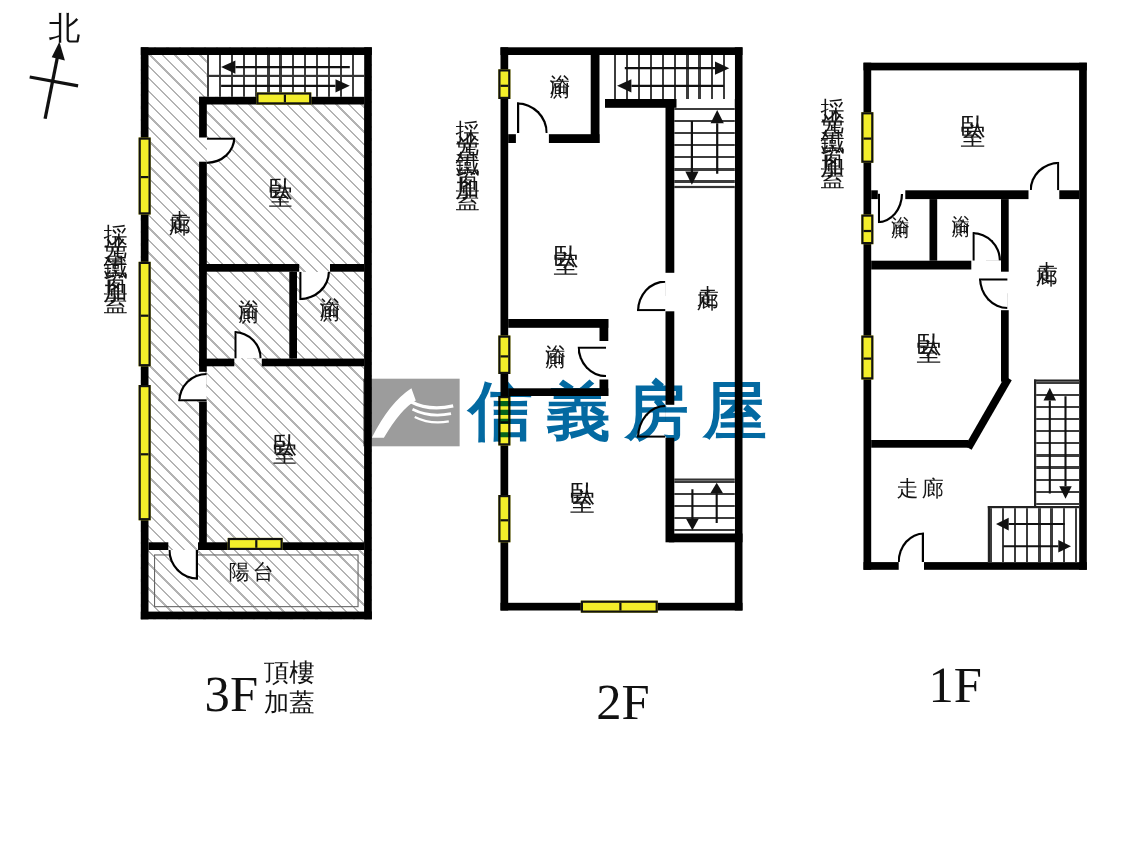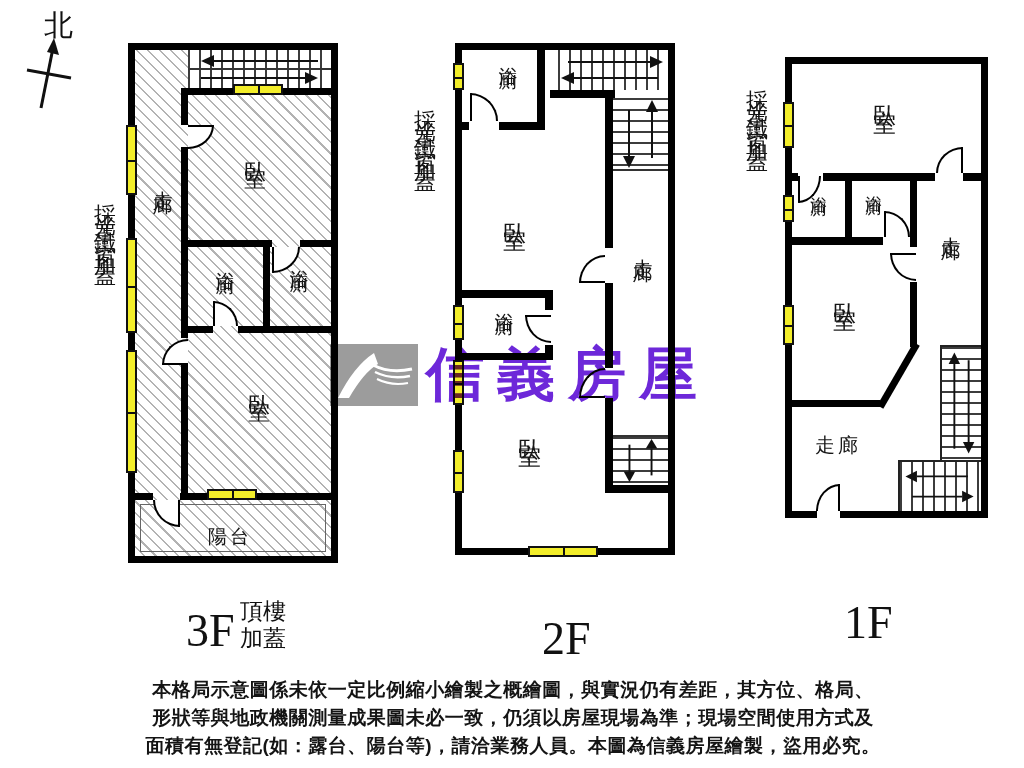--- a/index.html
+++ b/index.html
@@ -21,21 +21,21 @@
   .arr line{stroke:#111;stroke-width:2;}
   .arr polygon{fill:#111;}
   .lbl{position:absolute;color:#161616;line-height:1;white-space:nowrap;}
   .vt{writing-mode:vertical-rl;text-orientation:upright;}
   .side-lbl{position:absolute;writing-mode:vertical-rl;text-orientation:upright;
             font-size:22px;letter-spacing:10px;color:#141414;}
   .floor-lbl{position:absolute;font-size:46px;color:#111;}
   .sub-lbl{position:absolute;font-size:23px;line-height:27px;color:#111;}
   .wm{position:absolute;left:328px;top:336px;width:400px;height:92px;mix-blend-mode:multiply;}
   .wm *{position:absolute;}
-  .brand{left:98px;top:0px;font-size:58px;letter-spacing:13px;color:#6d28d9;font-weight:600;}
+  .brand{left:98px;top:0px;font-size:58px;letter-spacing:13px;color:#0369a1;font-weight:600;}
   .notice{left:4px;top:66px;font-size:14px;letter-spacing:2px;color:#b2b2b2;
           font-family:"Liberation Sans",sans-serif;font-weight:700;}
   .disc{position:absolute;left:118px;top:676px;width:790px;text-align:center;
         font-family:"Liberation Sans",sans-serif;font-weight:700;font-size:19px;
         line-height:28px;color:#141414;letter-spacing:0.5px;}
   .north-lbl{position:absolute;left:44px;top:6px;font-size:29px;color:#111;}
   .thin{border:1px solid #666;background:transparent;}
 </style>
 </head>
 <body>
@@ -90,21 +90,21 @@
     <i class="door" style="left:34px;top:296px;width:26px;height:26px;border-radius:100% 0 0 0;border-right:0"></i>
     <i class="door" style="left:144px;top:204px;width:28px;height:26px;border-radius:0 0 100% 0;border-top:0"></i>
     <i class="door" style="left:85px;top:258px;width:25px;height:25px;border-radius:0 100% 0 0;border-bottom:0"></i>
     <i class="door" style="left:25px;top:457px;width:27px;height:27px;border-radius:0 0 0 100%;border-top:0"></i>
 
     <span class="lbl vt" style="left:116px;top:102px;font-size:22px;letter-spacing:4px">臥室</span>
     <span class="lbl vt" style="left:25px;top:132px;font-size:20px;letter-spacing:3px">走廊</span>
     <span class="lbl vt" style="left:88px;top:214px;font-size:19px;letter-spacing:2px">浴廁</span>
     <span class="lbl vt" style="left:162px;top:212px;font-size:19px;letter-spacing:2px">浴廁</span>
     <span class="lbl vt" style="left:120px;top:335px;font-size:22px;letter-spacing:4px">臥室</span>
-    <span class="lbl" style="left:80px;top:484px;font-size:19px;letter-spacing:3px">陽台</span>
+    <span class="lbl" style="left:80px;top:468px;font-size:19px;letter-spacing:3px">陽台</span>
   </div>
 
   <div class="plan" style="left:455px;top:43px;width:220px;height:512px;background:#fff">
     <i class="w" style="left:0;top:0;width:220px;height:7px"></i>
     <i class="w" style="left:0;top:0;width:7px;height:512px"></i>
     <i class="w" style="left:213px;top:0;width:7px;height:512px"></i>
     <i class="w" style="left:0;top:505px;width:220px;height:7px"></i>
 
     <div class="stair stv" style="left:103px;top:7px;width:110px;height:40px">
       <svg class="arr" viewBox="0 0 110 40">
@@ -231,19 +231,14 @@
   </div>
 
   <span class="floor-lbl" style="left:186px;top:604px">3F</span>
   <span class="sub-lbl" style="left:240px;top:598px">
       <span style="display:block">頂樓</span>
       <span style="display:block">加蓋</span>
     </span>
   <span class="floor-lbl" style="left:542px;top:612px">2F</span>
   <span class="floor-lbl" style="left:844px;top:596px">1F</span>
 
-  <div class="disc">
-    <div>本格局示意圖係未依一定比例縮小繪製之概繪圖，與實況仍有差距，其方位、格局、</div>
-    <div>形狀等與地政機關測量成果圖未必一致，仍須以房屋現場為準；現場空間使用方式及</div>
-    <div>面積有無登記(如：露台、陽台等)，請洽業務人員。本圖為信義房屋繪製，盜用必究。</div>
-  </div>
 
 </div>
 
 </body></html>

